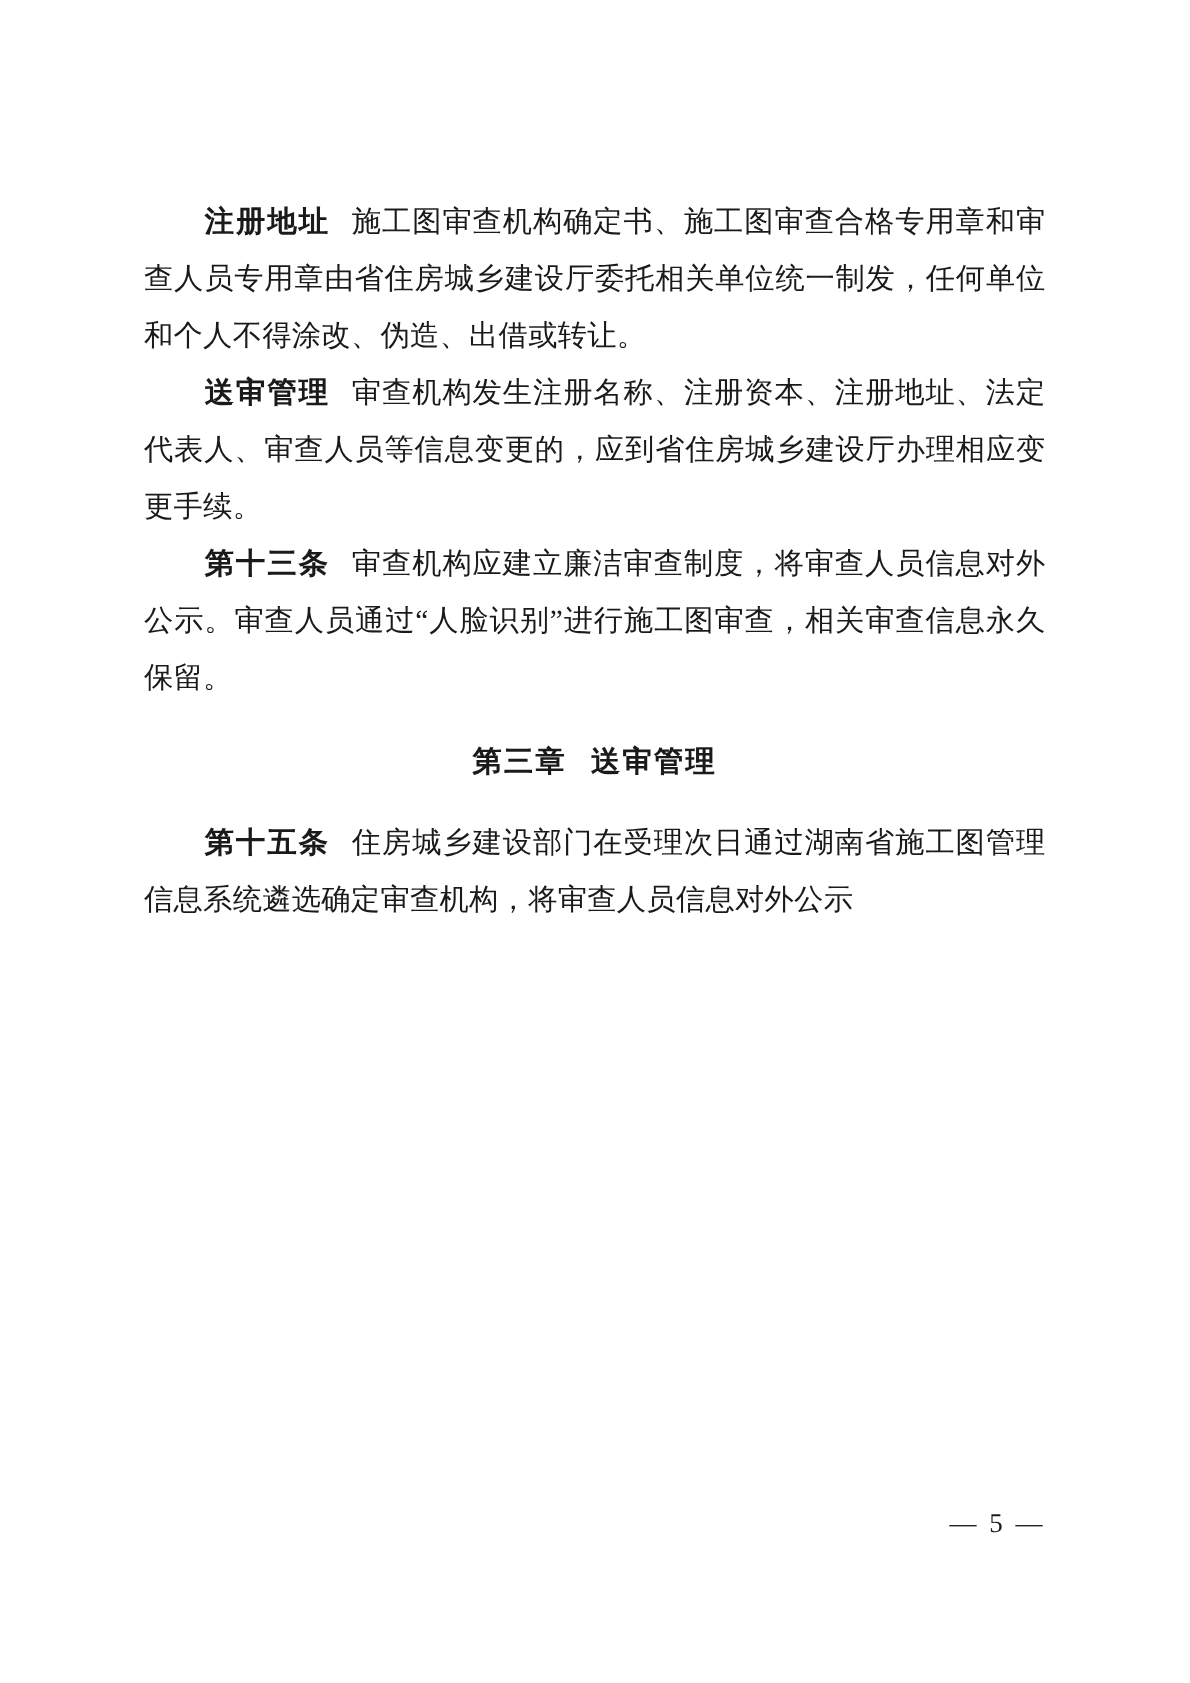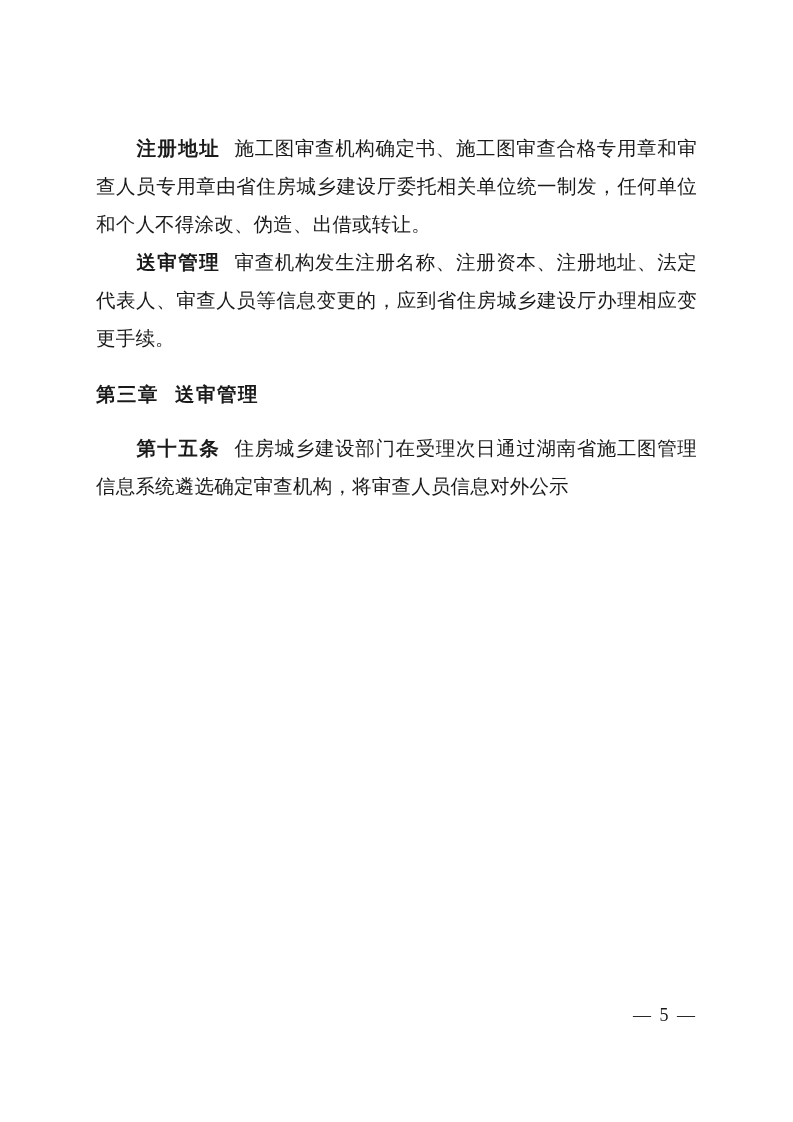--- a/index.html
+++ b/index.html
@@ -45,21 +45,21 @@
   }
   .gap {
     display: inline-block;
     width: 14px;
   }
   h2.chapter {
     margin: 0;
     font-size: 19.5px;
     line-height: 38px;
     font-weight: bold;
-    text-align: left;
+    text-align: center;
     letter-spacing: 1.5px;
     padding-top: 18px;
     padding-bottom: 16px;
   }
   .chapter .sep {
     display: inline-block;
     width: 16px;
   }
   .page-number {
     position: absolute;
@@ -74,20 +74,21 @@
 </head>
 <body>
 
 <div class="page">
   <div class="doc-body">
 
     <p class="para"><span class="indent"></span><span class="art-label">注册地址</span><span class="gap"></span><span>施工图审查机构确定书、施工图审查合格专用章和审查人员专用章由省住房城乡建设厅委托相关单位统一制发，任何单位和个人不得涂改、伪造、出借或转让。</span></p>
 
     <p class="para"><span class="indent"></span><span class="art-label">送审管理</span><span class="gap"></span><span>审查机构发生注册名称、注册资本、注册地址、法定代表人、审查人员等信息变更的，应到省住房城乡建设厅办理相应变更手续。</span></p>
 
+    <p class="para"><span class="indent"></span><span class="art-label">第十三条</span><span class="gap"></span><span>审查机构应建立廉洁审查制度，将审查人员信息对外公示。审查人员通过“人脸识别”进行施工图审查，相关审查信息永久保留。</span></p>
 
 
     <h2 class="chapter"><span>第三章</span><span class="sep"></span><span>送审管理</span></h2>
 
 
     <p class="para"><span class="indent"></span><span class="art-label">第十五条</span><span class="gap"></span><span>住房城乡建设部门在受理次日通过湖南省施工图管理信息系统遴选确定审查机构，将审查人员信息对外公示</span></p>
 
   </div>
 
   <div class="page-number">— 5 —</div>

